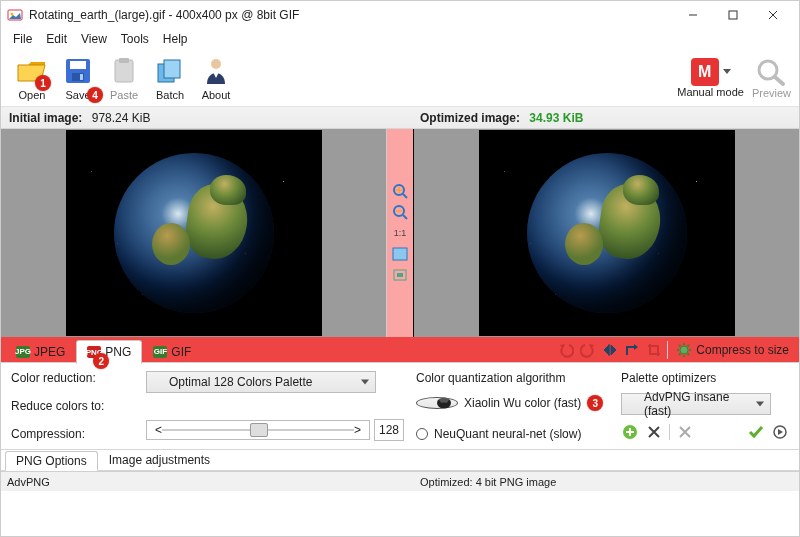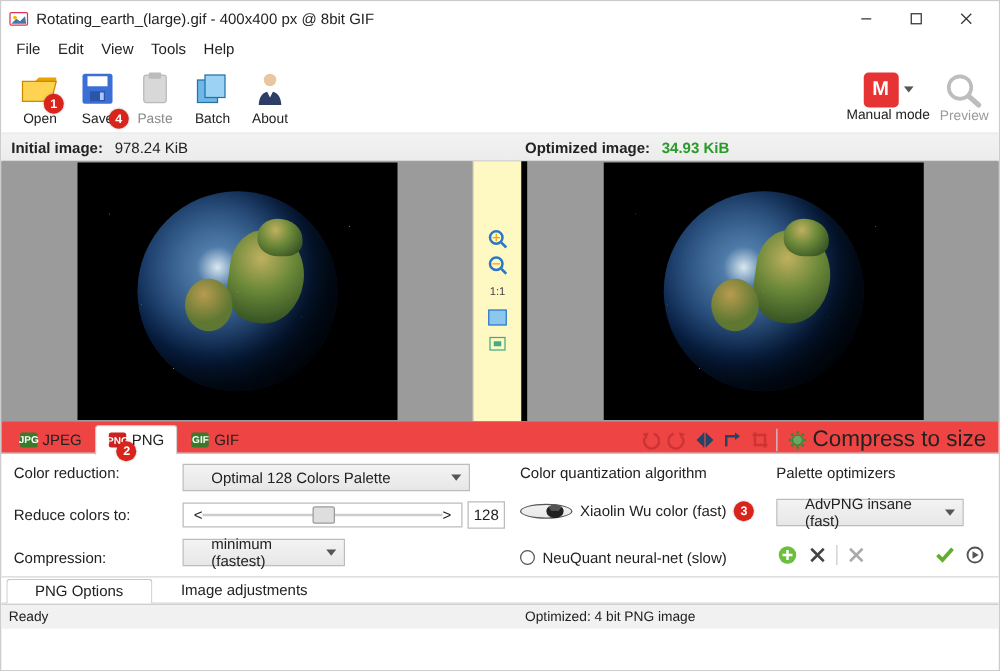--- a/index.html
+++ b/index.html
@@ -24,48 +24,48 @@
 .sizebar .left { flex: 0 0 50%; }
 .sizebar .right { flex: 0 0 50%; padding-left: 20px; }
 .sizebar .val { font-weight: normal; margin-left: 6px; }
 .sizebar .green { color: #2a9a2a; font-weight: bold; }
 .viewer { flex: 0 0 208px; display: flex; background: #999; position: relative; }
 .pane { flex: 1; background: #9b9b9b; display: flex; align-items: center; justify-content: center; position: relative; }
 .pane .img { width: 256px; height: 206px; background: #000; position: relative; overflow: hidden; }
 .earth { position: absolute; left: 50%; top: 50%; width: 160px; height: 160px; margin-left: -80px; margin-top: -80px; border-radius: 50%; background: radial-gradient(circle at 40% 38%, #d9e8f0 0%, #4f7ba8 12%, #0a2a5a 55%, #031530 80%); box-shadow: inset -24px -22px 40px rgba(0,0,0,.85); }
 .land { position: absolute; border-radius: 40% 50% 50% 40%; background: radial-gradient(circle at 40% 30%, #c0b060, #6d8a3a 40%, #2d4a20 90%); }
 .stars::before, .stars::after { content:""; position:absolute; inset:0; background-image: radial-gradient(1px 1px at 10% 20%, #888, transparent 50%), radial-gradient(1px 1px at 70% 60%, #a44, transparent 50%), radial-gradient(1px 1px at 30% 80%, #4a6, transparent 50%), radial-gradient(1px 1px at 85% 25%, #aaa, transparent 50%), radial-gradient(1px 1px at 50% 50%, #aa4, transparent 50%), radial-gradient(1px 1px at 20% 55%, #888, transparent 50%); }
-.centertools { width: 44px; background: #fef9c3; display: flex; flex-direction: column; align-items: center; justify-content: center; gap: 3px; border-left: 1px solid #ccc; border-right: 5px solid #000000; }
+.centertools { width: 28px; background: #fca5a5; display: flex; flex-direction: column; align-items: center; justify-content: center; gap: 3px; border-left: 1px solid #ccc; border-right: 1px solid #000000; }
 .ctool { width: 18px; height: 18px; display: flex; align-items: center; justify-content: center; font-size: 10px; cursor: pointer; }
 .fmttabs { height: 26px; display: flex; align-items: center; border-bottom: 1px solid #d0d0d0; background: #ef4444; padding: 4px 4px 0 4px; position: relative; }
 .ftab { height: 24px; display: flex; align-items: center; gap: 4px; padding: 0 10px; border: 1px solid transparent; font-size: 12px; cursor: pointer; position: relative; }
 .ftab.active { border: 1px solid #c8c8c8; border-bottom: 1px solid #fff; background: #fff; border-radius: 3px 3px 0 0; margin-bottom: -1px; }
 .ftab .badge { width: 14px; height: 12px; display: inline-flex; align-items: center; justify-content: center; font-size: 8px; font-weight: bold; color: #fff; border-radius: 2px; }
 .rightactions { position: absolute; right: 6px; top: 4px; display: flex; align-items: center; gap: 4px; }
 .iconbtn { width: 18px; height: 18px; display:flex; align-items:center; justify-content:center; cursor:pointer; }
-.compress-link { display:flex; align-items:center; gap:4px; font-size:18px; padding:0 4px; }
+.compress-link { display:flex; align-items:center; gap:4px; font-size:12px; padding:0 4px; }
 .options { display: flex; padding: 8px 10px; gap: 10px; font-size: 12px; }
 .optcol { display: flex; flex-direction: column; gap: 8px; justify-content: space-between; }
 .optcol.c1 { flex: 0 0 125px; }
 .optcol.c2 { flex: 0 0 260px; }
 .optcol.c3 { flex: 0 0 195px; }
 .optcol.c4 { flex: 1; }
 .sel { height: 22px; border: 1px solid #bcbcbc; background: linear-gradient(#f3f3f3,#e7e7e7); padding: 0 18px 0 22px; font-size: 12px; display:flex; align-items:center; position:relative; }
 .sel::after{ content:""; position:absolute; right:6px; top:50%; width:0; height:0; border-left:4px solid transparent; border-right:4px solid transparent; border-top:5px solid #555; transform:translateY(-50%); }
 .slider { height: 20px; border: 1px solid #bcbcbc; background:#fff; display:flex; align-items:center; padding:0 8px; position:relative; }
 .slider .track{ flex:1; height:2px; background:#ccc; position:relative; }
 .slider .thumb{ position:absolute; top:-6px; width:18px; height:14px; background:#dedede; border:1px solid #9a9a9a; border-radius:2px; }
 .numbox{ width:30px; height:22px; border:1px solid #bcbcbc; text-align:center; font-size:12px; display:inline-flex; align-items:center; justify-content:center; margin-left:4px; }
 .radio { display:flex; align-items:center; gap:6px; cursor:pointer; position:relative; }
 .rcirc{ width:12px; height:12px; border-radius:50%; border:1px solid #555; display:inline-flex; align-items:center; justify-content:center; }
 .rcirc.sel::after{ content:""; width:6px; height:6px; border-radius:50%; background:#222; }
 .extrow{ display:flex; align-items:center; gap:6px; }
 .rndbtn{ width:18px; height:18px; display:flex; align-items:center; justify-content:center; }
 .subtabs{ height:22px; border-top:1px solid #d6d6d6; border-bottom:1px solid #d6d6d6; display:flex; align-items:flex-end; padding:0 4px; background:#fff; }
-.stab{ padding:2px 22px; border:1px solid transparent; font-size:12px; cursor:pointer; }
+.stab{ padding:2px 10px; border:1px solid transparent; font-size:12px; cursor:pointer; }
 .stab.active{ border:1px solid #c8c8c8; border-bottom:1px solid #fff; background:#fff; margin-bottom:-1px; border-radius:3px 3px 0 0; }
 .statusbar{ height:20px; background:#f1f1f1; border-top:1px solid #d0d0d0; display:flex; align-items:center; font-size:11px; padding:0 6px; }
 .statusbar .sc{ flex:0 0 50%; }
 .sc.center{ text-align:left; padding-left:20px; }
 svg{display:block}
 </style>
 </head>
 <body>
 
 <div class="titlebar">
@@ -314,23 +314,20 @@
     <div style="display:flex;align-items:center">
       <div class="slider" style="width:224px">
         <span>&lt;</span>
         <div class="track">
             <div class="thumb" style="left:46%"></div>
           </div>
         <span>&gt;</span>
       </div>
       <span class="numbox">128</span>
     </div>
-    <div class="sel" style="width:130px">
-        <span>minimum (fastest)</span>
-      </div>
   </div>
   <div class="optcol c3">
     <span>Color quantization algorithm</span>
     <label class="radio">
       <span class="rcirc sel"></span>
       <span>Xiaolin Wu color (fast)</span>
       <span class="callout" style="position:static;display:inline-flex">3</span>
     </label>
     <label class="radio" style="margin-top:6px">
       <span class="rcirc"></span>
@@ -375,15 +372,15 @@
     </div>
   </div>
 </div>
 
 <div class="subtabs">
   <div class="stab active">PNG Options</div>
   <div class="stab">Image adjustments</div>
 </div>
 
 <div class="statusbar">
-  <div class="sc">Ready</div>
+  <div class="sc">AdvPNG</div>
   <div class="sc center">Optimized: 4 bit PNG image</div>
 </div>
 
 </body></html>

